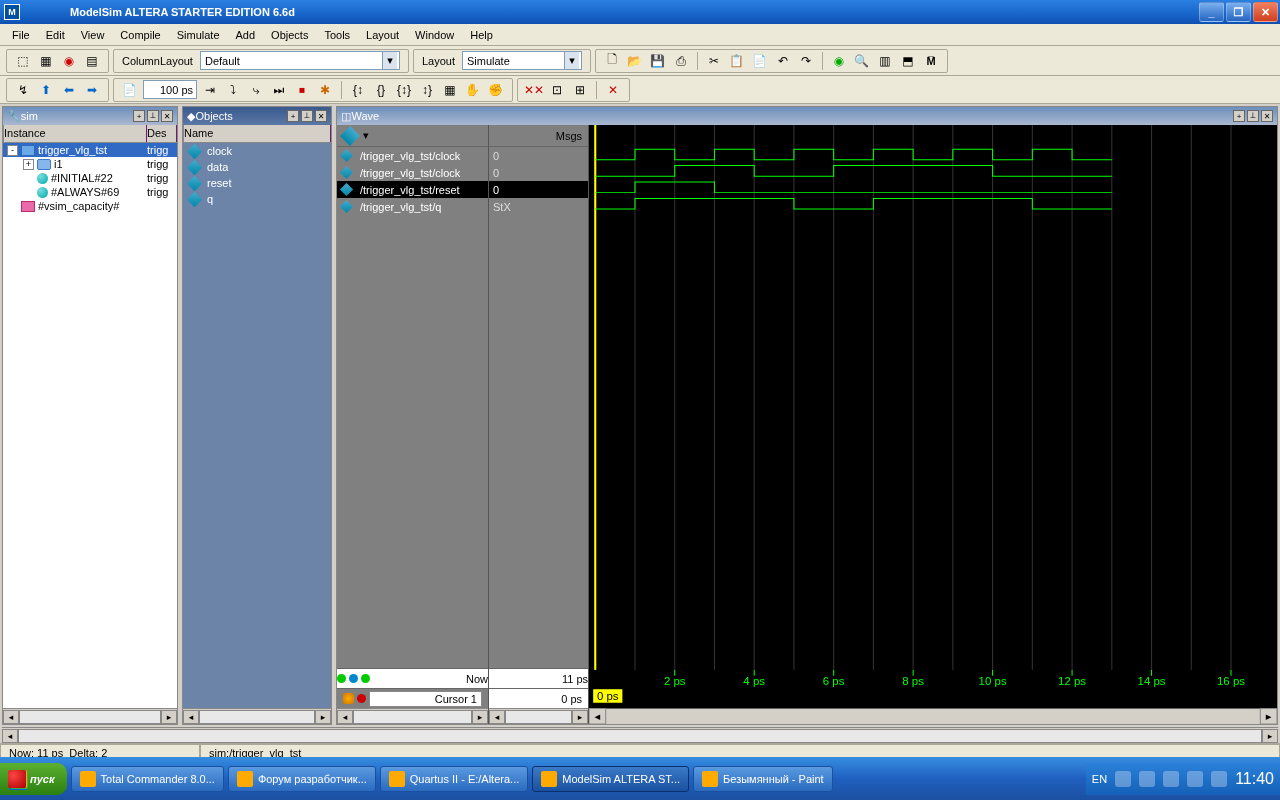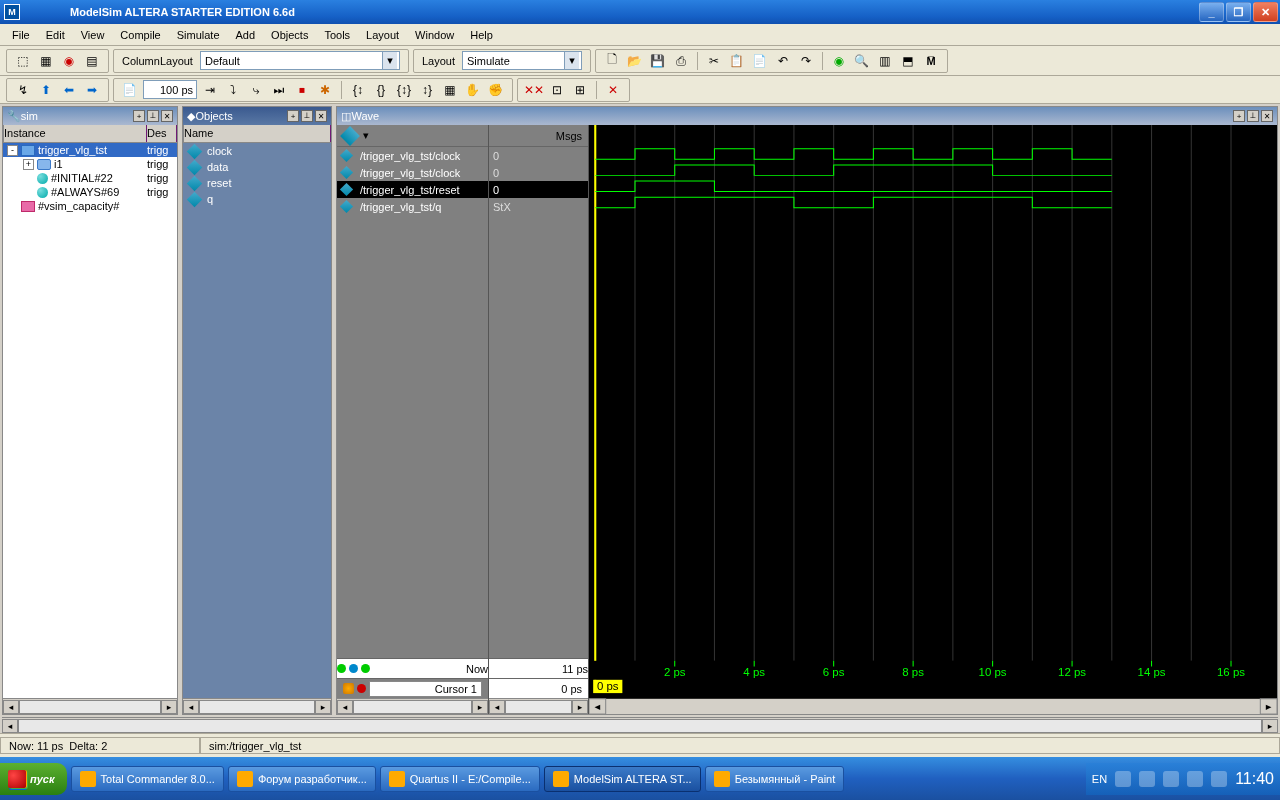--- a/index.html
+++ b/index.html
@@ -56,21 +56,21 @@
 .now-row.left { justify-content:flex-start; gap:3px; }
 .cur-row { height:20px; display:flex; align-items:center; padding:0 6px; border-top:1px solid #666; }
 .cur-row.names { background:#808080; justify-content:flex-start; gap:3px; }
 .cur-row.names .clabel { flex:1; text-align:right; color:#000; background:#fff; border:1px solid #888; padding:1px 4px; }
 .cur-row.msgs { background:#fff; justify-content:flex-end; color:#000; }
 .hscroll { height:16px; background:#d4d0c8; border-top:1px solid #888; display:flex; align-items:center; }
 .hscroll .arr { width:16px; height:14px; background:#d4d0c8; border:1px solid #888; display:flex; align-items:center; justify-content:center; font-size:9px; cursor:pointer; }
 .hscroll .track { flex:1; height:14px; background:#e8e8e8; border:1px solid #888; position:relative; }
 .wave-canvas { flex:1; background:#000; position:relative; }
 svg.wsvg { width:100%; height:100%; display:block; }
-.statusbar { height:24px; background:#ece9d8; border-top:1px solid #aca899; display:flex; align-items:center; }
+.statusbar { height:14px; background:#ece9d8; border-top:1px solid #aca899; display:flex; align-items:flex-start; }
 .sb-cell { border:1px solid #aca899; padding:1px 8px; height:17px; display:flex; align-items:center; }
 .taskbar { height:43px; background:linear-gradient(#358ee0,#2060c0 50%,#1a50a0); display:flex; align-items:center; }
 .start { height:32px; padding:0 12px 0 8px; background:linear-gradient(#5cb030,#2a8010); color:#fff; font-style:italic; font-weight:bold; display:flex; align-items:center; gap:4px; border-radius:0 10px 10px 0; }
 .start .orb { width:18px; height:18px; border-radius:2px; background:radial-gradient(circle at 30% 30%,#f44,#a00); box-shadow:1px 0 0 #fa0,2px 1px 0 #4a4,1px 2px 0 #06c; }
 .tbtn { height:26px; margin-left:4px; padding:0 8px; background:linear-gradient(#5a9ae0,#2a6ac0); border:1px solid #1a50a0; border-radius:3px; color:#fff; display:flex; align-items:center; gap:5px; max-width:170px; overflow:hidden; white-space:nowrap; cursor:pointer; }
 .tbtn.active { background:linear-gradient(#3a7ac8,#1a50a0); border:1px solid #0a3070; }
 .tbtn .tico { width:16px; height:16px; background:#fa0; border-radius:2px; flex-shrink:0; }
 .tray { margin-left:auto; height:32px; background:linear-gradient(#2a80d8,#1560b8); display:flex; align-items:center; padding:0 6px; gap:8px; color:#fff; }
 .tray .tic { width:16px; height:16px; background:rgba(255,255,255,0.3); border-radius:3px; }
 .clock { font-size:16px; text-align:right; line-height:1; }
@@ -410,21 +410,21 @@
       <div class="tbtn">
         <span class="tico"></span>
         <span>Total Commander 8.0...</span>
       </div>
       <div class="tbtn">
         <span class="tico"></span>
         <span>Форум разработчик...</span>
       </div>
       <div class="tbtn">
         <span class="tico"></span>
-        <span>Quartus II - E:/Compile...</span>
+        <span>Quartus II - E:/Altera...</span>
       </div>
       <div class="tbtn active">
         <span class="tico"></span>
         <span>ModelSim ALTERA ST...</span>
       </div>
       <div class="tbtn">
         <span class="tico"></span>
         <span>Безымянный - Paint</span>
       </div>
     </div>

